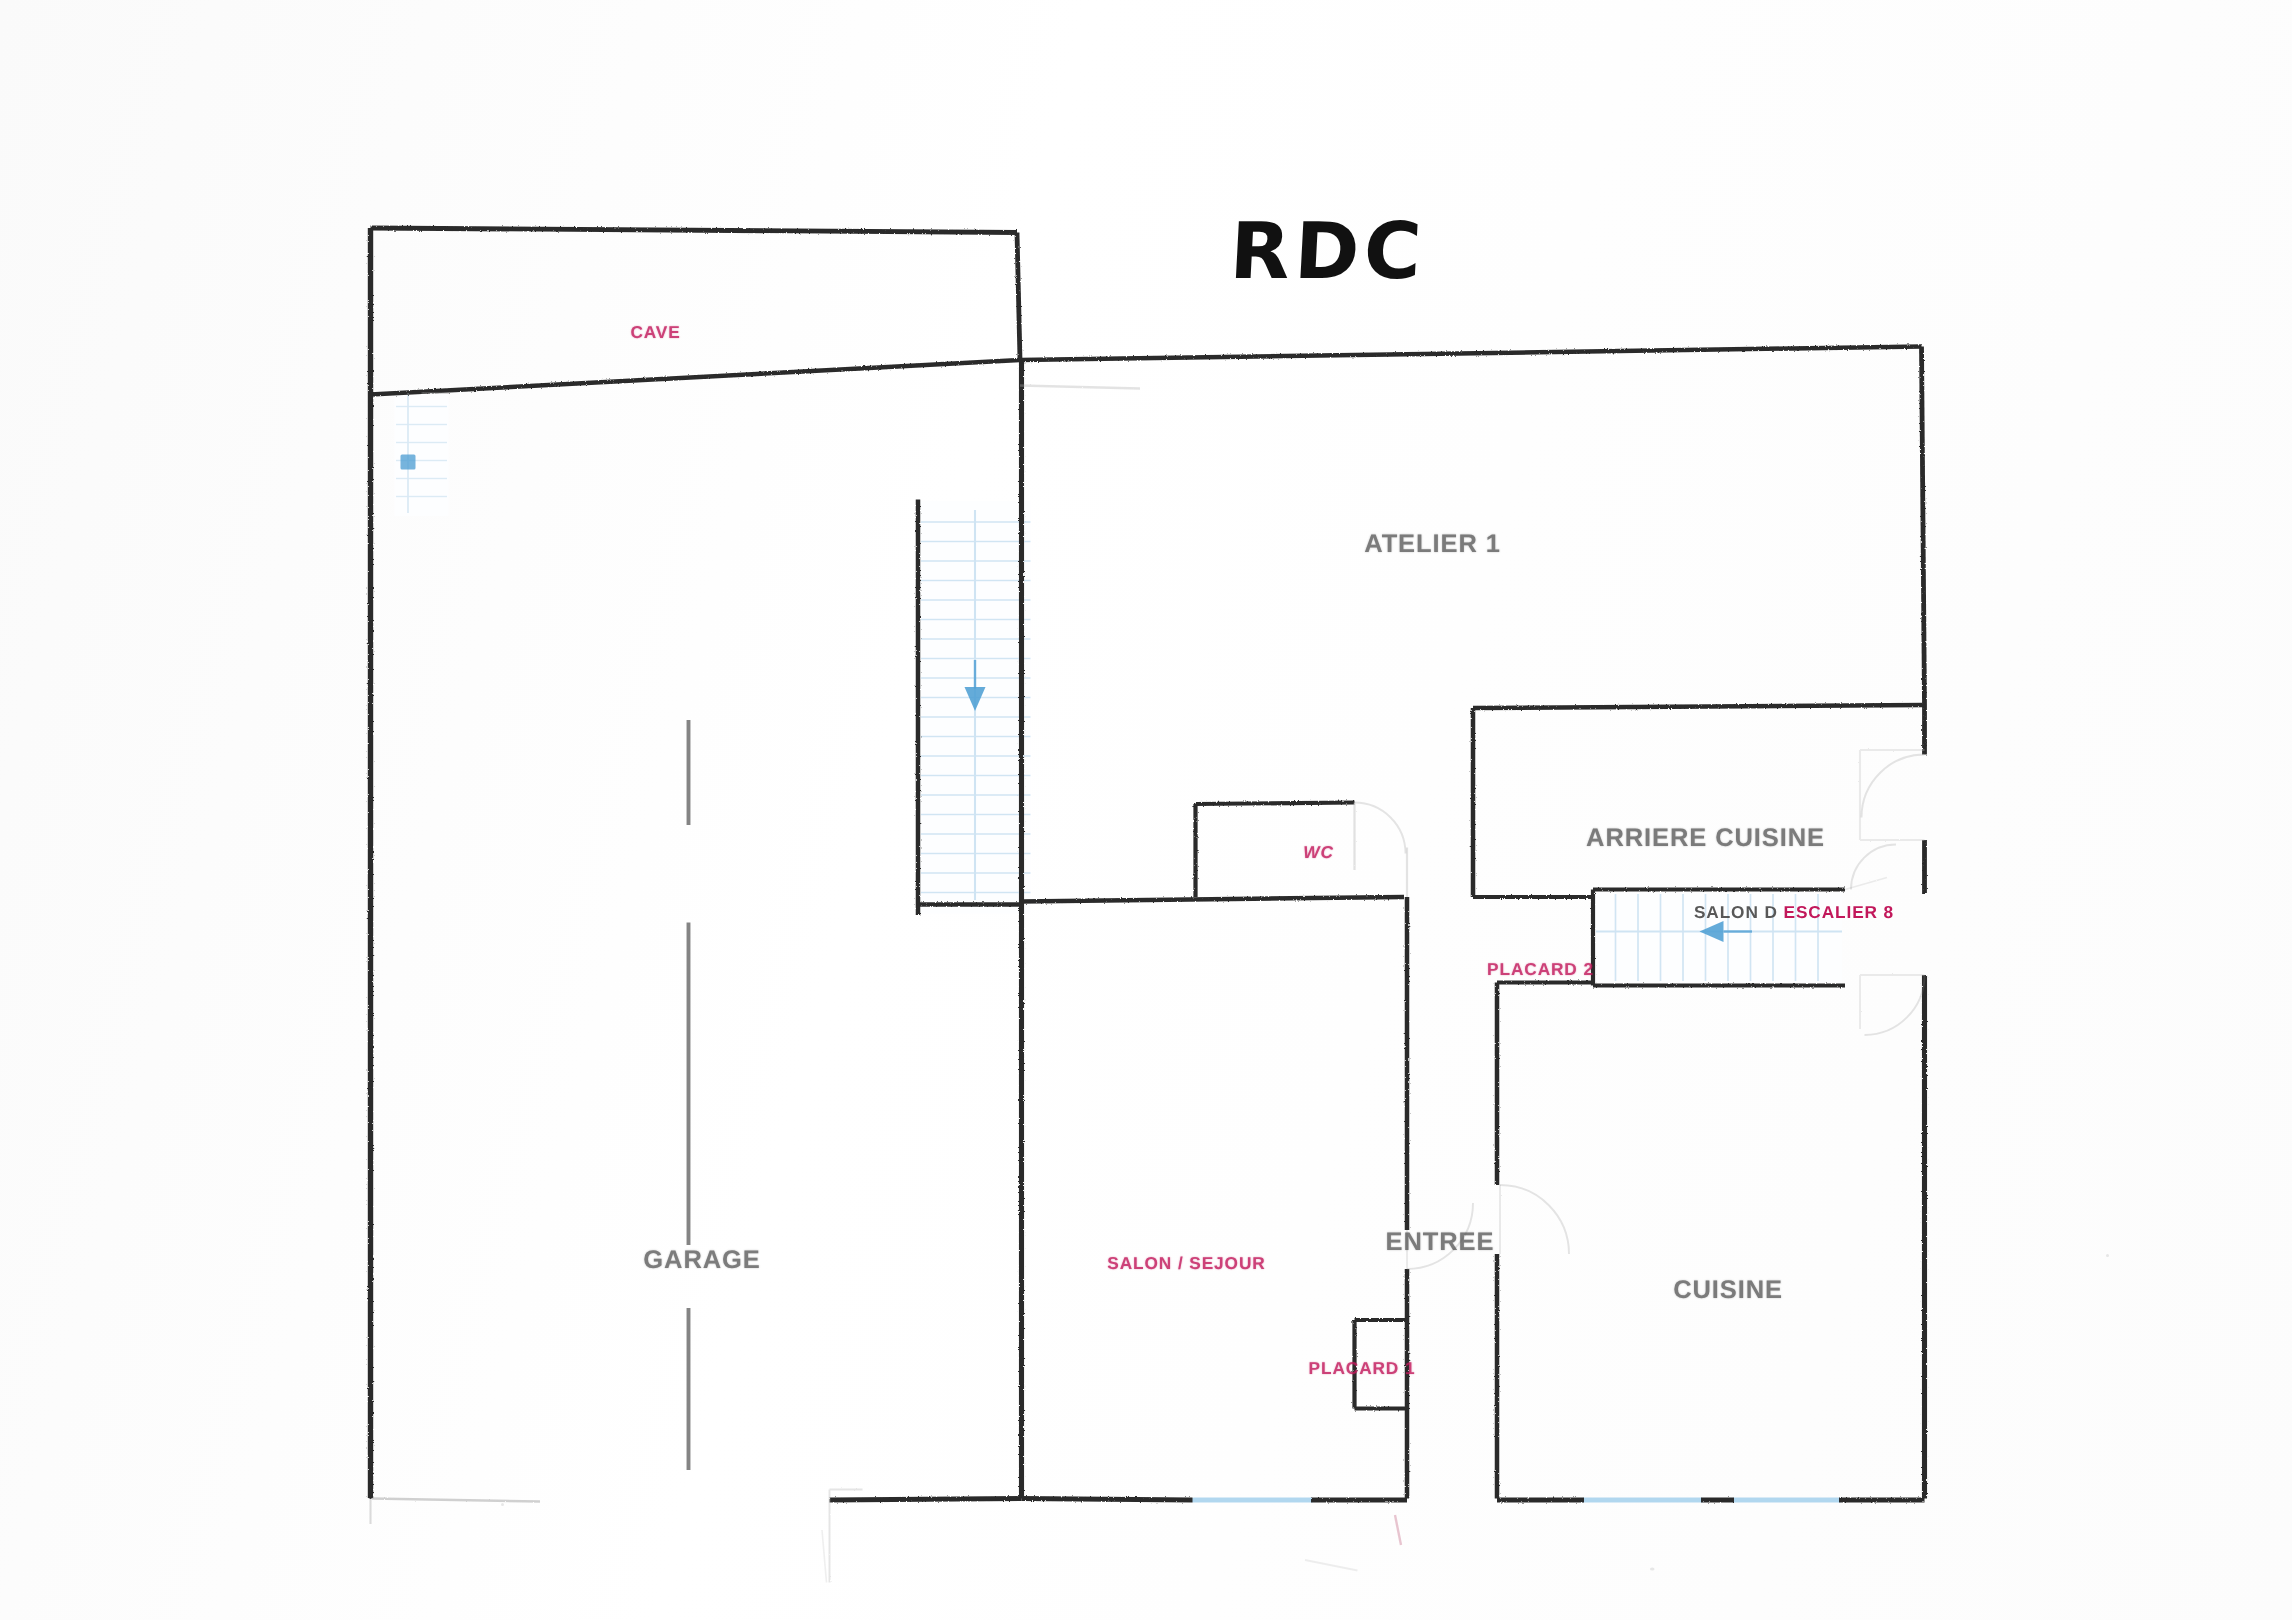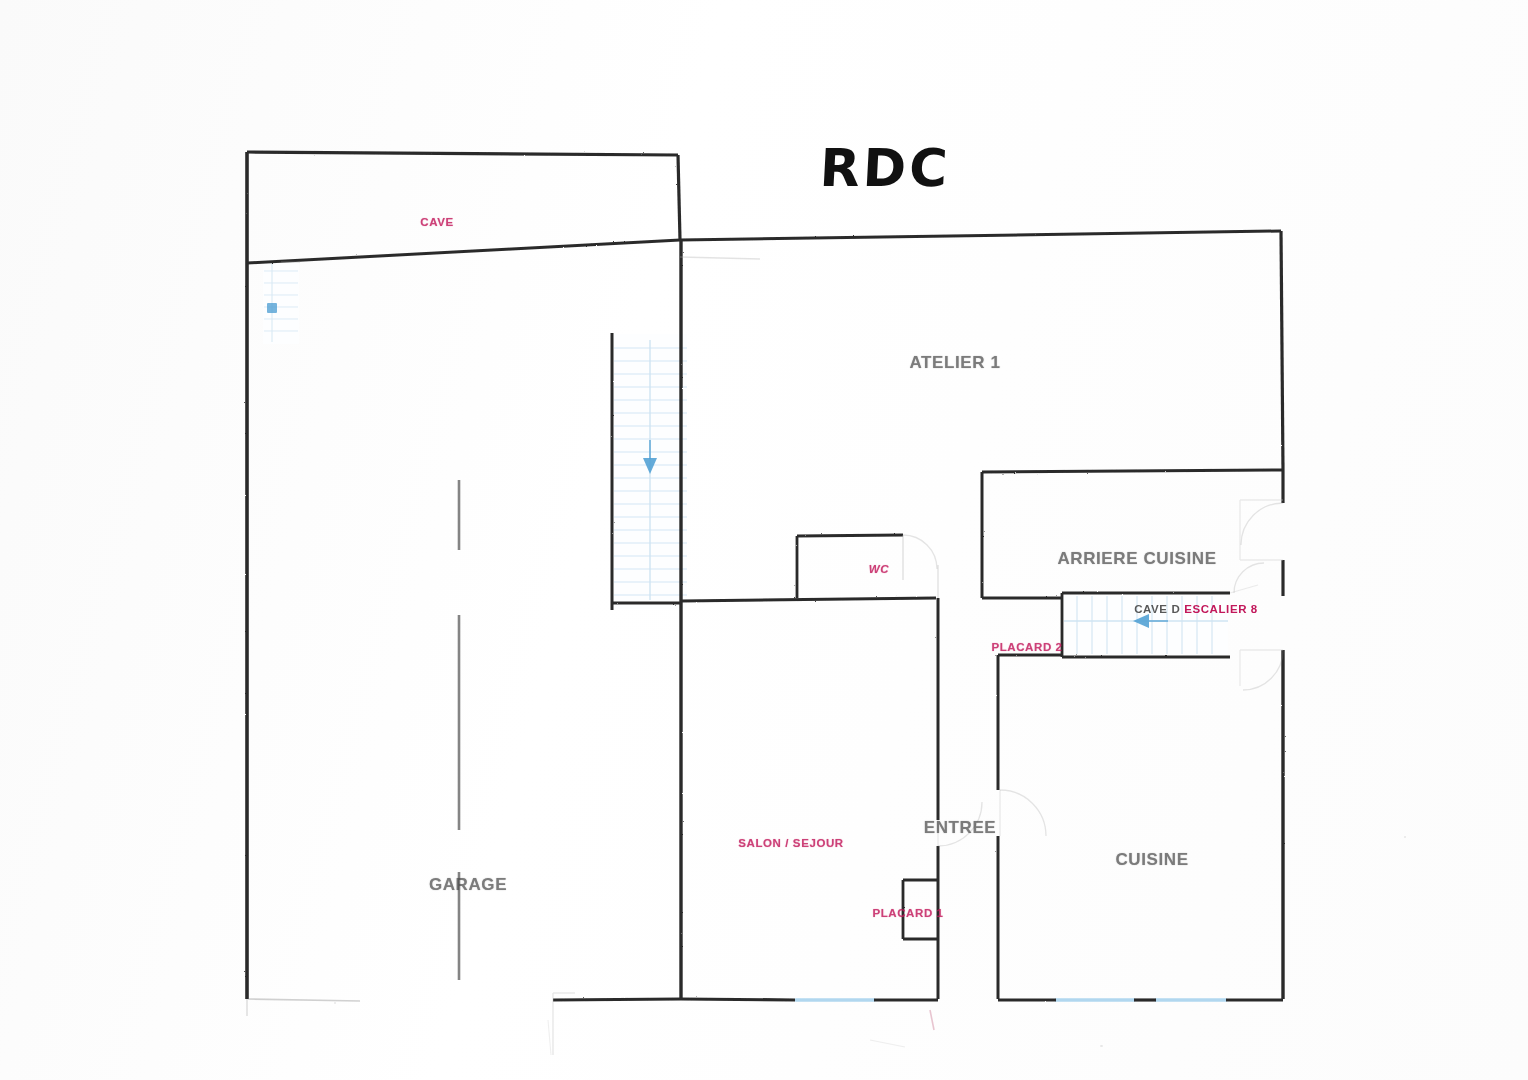--- a/index.html
+++ b/index.html
@@ -277,32 +277,32 @@
 
   <div id="plan-title">RDC</div>
 
   <div class="room-label label-red" style="left:437px; top:222px;">CAVE</div>
 
   <div class="room-label label-gray" style="left:955px; top:363px;">ATELIER 1</div>
 
   <div class="room-label label-gray" style="left:1137px; top:519px;margin-top:40px;">ARRIERE CUISINE</div>
 
   <div class="room-label label-split" style="left:1196px; top:609px; font-size:11.5px; font-weight:bold;">
-    <span class="seg-dark">CAVE D</span><span class="seg-dark">&nbsp;</span><span class="seg-red">ESCALIER 8</span>
+    <span class="seg-dark">SALON D</span><span class="seg-dark">&nbsp;</span><span class="seg-red">ESCALIER 8</span>
   </div>
 
   <div class="room-label label-red" style="left:1027px; top:629px;margin-top:18px;">PLACARD 2</div>
 
   <div class="room-label label-red" style="left:879px; top:569px;font-style:italic;">WC</div>
 
   <div class="room-label label-red" style="left:791px; top:799px;margin-top:44px;">SALON / SEJOUR</div>
 
   <div class="room-label label-gray" style="left:960px; top:828px;text-align:center;">ENTREE</div>
 
-  <div class="room-label label-gray" style="left:468px; top:840px;margin-top:45px;">GARAGE</div>
+  <div class="room-label label-gray" style="left:468px; top:840px;">GARAGE</div>
 
   <div class="room-label label-gray" style="left:1152px; top:860px;">CUISINE</div>
 
   <div class="room-label label-red" style="left:908px; top:913px;">PLACARD 1</div>
 
   <div class="noise-speck" style="left:1404px; top:836px; width:2px; height:2px;"></div>
   <div class="noise-speck" style="left:334px; top:1002px; width:2px; height:2px;"></div>
   <div class="noise-speck" style="left:1100px; top:1045px; width:3px; height:2px;"></div>
 
 </div>

